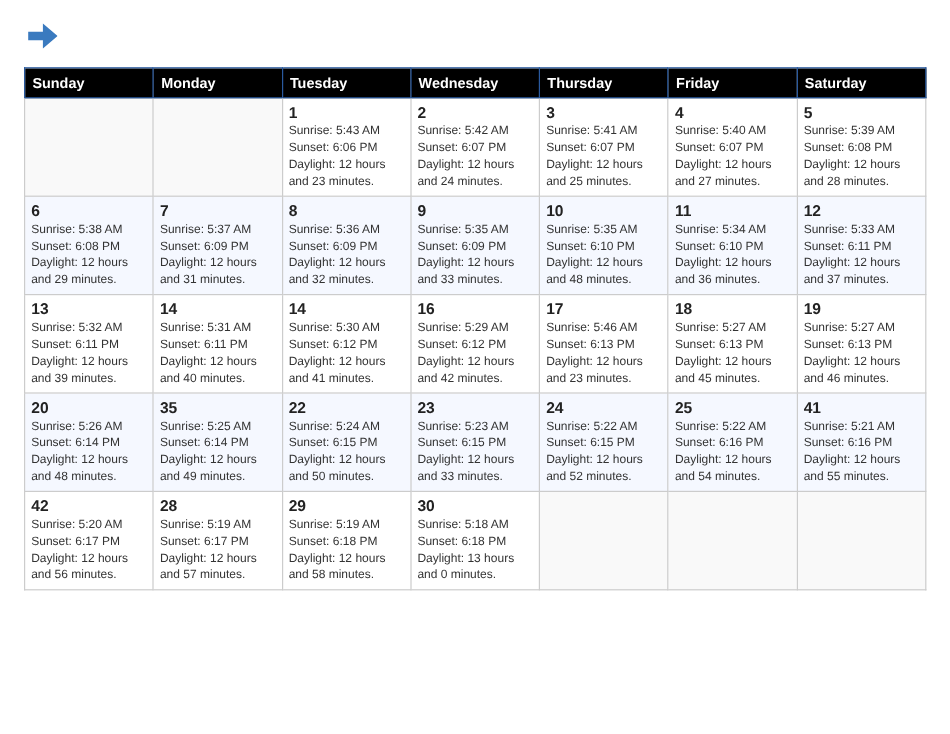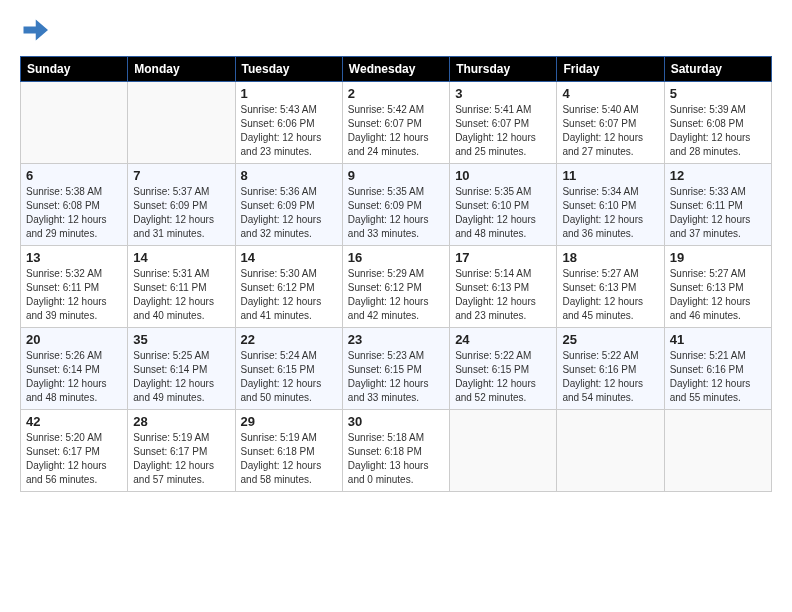--- a/index.html
+++ b/index.html
@@ -198,21 +198,21 @@
           <td>
             <span class="day-number">14</span>
             <div class="day-info"><span>Sunrise: 5:30 AM</span><br><span>Sunset: 6:12 PM</span><br><span>Daylight: 12 hours</span><br><span>and 41 minutes.</span></div>
           </td>
           <td>
             <span class="day-number">16</span>
             <div class="day-info"><span>Sunrise: 5:29 AM</span><br><span>Sunset: 6:12 PM</span><br><span>Daylight: 12 hours</span><br><span>and 42 minutes.</span></div>
           </td>
           <td>
             <span class="day-number">17</span>
-            <div class="day-info"><span>Sunrise: 5:14 AM</span><br><span>Sunset: 6:13 PM</span><br><span>Daylight: 12 hours</span><br><span>and 23 minutes.</span></div>
+            <div class="day-info"><span>Sunrise: 5:46 AM</span><br><span>Sunset: 6:13 PM</span><br><span>Daylight: 12 hours</span><br><span>and 23 minutes.</span></div>
           </td>
           <td>
             <span class="day-number">18</span>
             <div class="day-info"><span>Sunrise: 5:27 AM</span><br><span>Sunset: 6:13 PM</span><br><span>Daylight: 12 hours</span><br><span>and 45 minutes.</span></div>
           </td>
           <td>
             <span class="day-number">19</span>
             <div class="day-info"><span>Sunrise: 5:27 AM</span><br><span>Sunset: 6:13 PM</span><br><span>Daylight: 12 hours</span><br><span>and 46 minutes.</span></div>
           </td>
         </tr>

